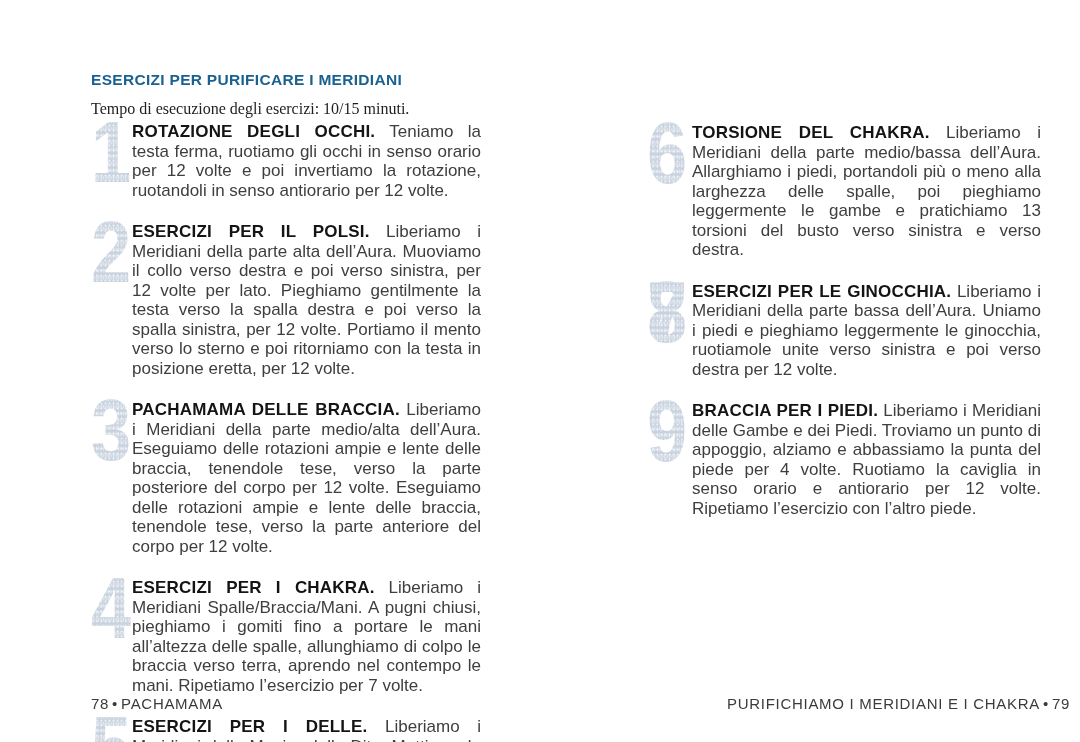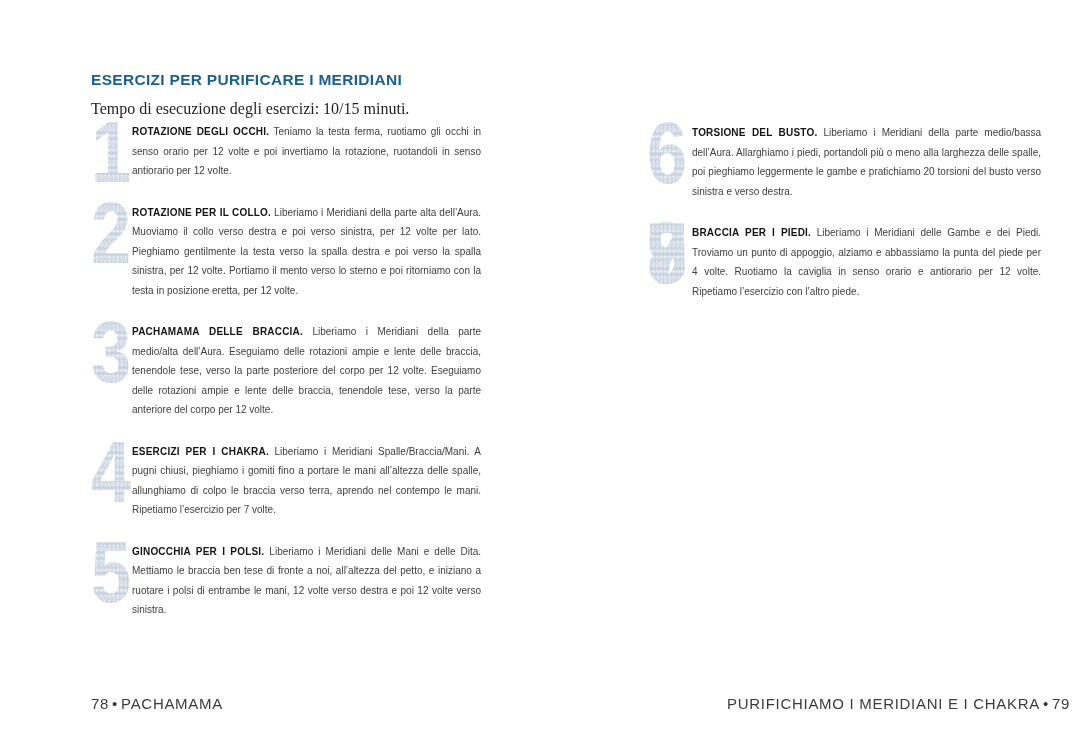--- a/index.html
+++ b/index.html
@@ -58,21 +58,21 @@
       background-size:5px 5px, 3px 7px;
       background-position:0 0, 2px 3px;
       -webkit-background-clip:text;
       background-clip:text;
       color:transparent;
     }
   }
 
   .exercise-text{
     margin:0;
-    font-size:10px;
+    font-size:17px;
     line-height:19.5px;
     text-align:justify;
     color:#3e3e3e;
   }
   .exercise-text b{
     color:#141414;
     letter-spacing:.2px;
   }
 
   .footer{
@@ -99,21 +99,21 @@
       <div class="exercise-number">1</div>
       <p class="exercise-text">
         <b>ROTAZIONE DEGLI OCCHI.</b> 
         <span>Teniamo la testa ferma, ruotiamo gli occhi in senso orario per 12 volte e poi invertiamo la rotazione, ruotandoli in senso antiorario per 12 volte.</span>
       </p>
     </div>
 
     <div class="exercise">
       <div class="exercise-number">2</div>
       <p class="exercise-text">
-        <b>ROTAZIONE PER IL COLLO.</b> 
+        <b>ESERCIZI PER IL POLSI.</b> 
         <span>Liberiamo i Meridiani della parte alta dell’Aura. Muoviamo il collo verso destra e poi verso sinistra, per 12 volte per lato. Pieghiamo gentilmente la testa verso la spalla destra e poi verso la spalla sinistra, per 12 volte. Portiamo il mento verso lo sterno e poi ritorniamo con la testa in posizione eretta, per 12 volte.</span>
       </p>
     </div>
 
     <div class="exercise">
       <div class="exercise-number">3</div>
       <p class="exercise-text">
         <b>PACHAMAMA DELLE BRACCIA.</b> 
         <span>Liberiamo i Meridiani della parte medio/alta dell’Aura. Eseguiamo delle rotazioni ampie e lente delle braccia, tenendole tese, verso la parte posteriore del corpo per 12 volte. Eseguiamo delle rotazioni ampie e lente delle braccia, tenendole tese, verso la parte anteriore del corpo per 12 volte.</span>
       </p>
@@ -123,43 +123,47 @@
       <div class="exercise-number">4</div>
       <p class="exercise-text">
         <b>ESERCIZI PER I CHAKRA.</b> 
         <span>Liberiamo i Meridiani Spalle/Braccia/Mani. A pugni chiusi, pieghiamo i gomiti fino a portare le mani all’altezza delle spalle, allunghiamo di colpo le braccia verso terra, aprendo nel contempo le mani. Ripetiamo l’esercizio per 7 volte.</span>
       </p>
     </div>
 
     <div class="exercise">
       <div class="exercise-number">5</div>
       <p class="exercise-text">
-        <b>GINOCCHIA PER I POLSI.</b> 
+        <b>ESERCIZI PER I DELLE.</b> 
         <span>Liberiamo i Meridiani delle Mani e delle Dita. Mettiamo le braccia ben tese di fronte a noi, all’altezza del petto, e iniziano a ruotare i polsi di entrambe le mani, 12 volte verso destra e poi 12 volte verso sinistra.</span>
       </p>
     </div>
 
   </div>
 
   <div class="col col-right">
 
     <div class="exercise">
       <div class="exercise-number">6</div>
       <p class="exercise-text">
-        <b>TORSIONE DEL BUSTO.</b> 
-        <span>Liberiamo i Meridiani della parte medio/bassa dell’Aura. Allarghiamo i piedi, portandoli più o meno alla larghezza delle spalle, poi pieghiamo leggermente le gambe e pratichiamo 20 torsioni del busto verso sinistra e verso destra.</span>
+        <b>TORSIONE DEL CHAKRA.</b> 
+        <span>Liberiamo i Meridiani della parte medio/bassa dell’Aura. Allarghiamo i piedi, portandoli più o meno alla larghezza delle spalle, poi pieghiamo leggermente le gambe e pratichiamo 13 torsioni del busto verso sinistra e verso destra.</span>
       </p>
     </div>
 
     <div class="exercise">
       <div class="exercise-number">7</div>
     </div>
 
     <div class="exercise">
       <div class="exercise-number">8</div>
+      <p class="exercise-text">
+        <b>ESERCIZI PER LE GINOCCHIA.</b> 
+        <span>Liberiamo i Meridiani della parte bassa dell’Aura. Uniamo i piedi e pieghiamo leggermente le ginocchia, ruotiamole unite verso sinistra e poi verso destra per 12 volte.</span>
+      </p>
     </div>
 
     <div class="exercise">
       <div class="exercise-number">9</div>
       <p class="exercise-text">
         <b>BRACCIA PER I PIEDI.</b> 
         <span>Liberiamo i Meridiani delle Gambe e dei Piedi. Troviamo un punto di appoggio, alziamo e abbassiamo la punta del piede per 4 volte. Ruotiamo la caviglia in senso orario e antiorario per 12 volte. Ripetiamo l’esercizio con l’altro piede.</span>
       </p>
     </div>
 

